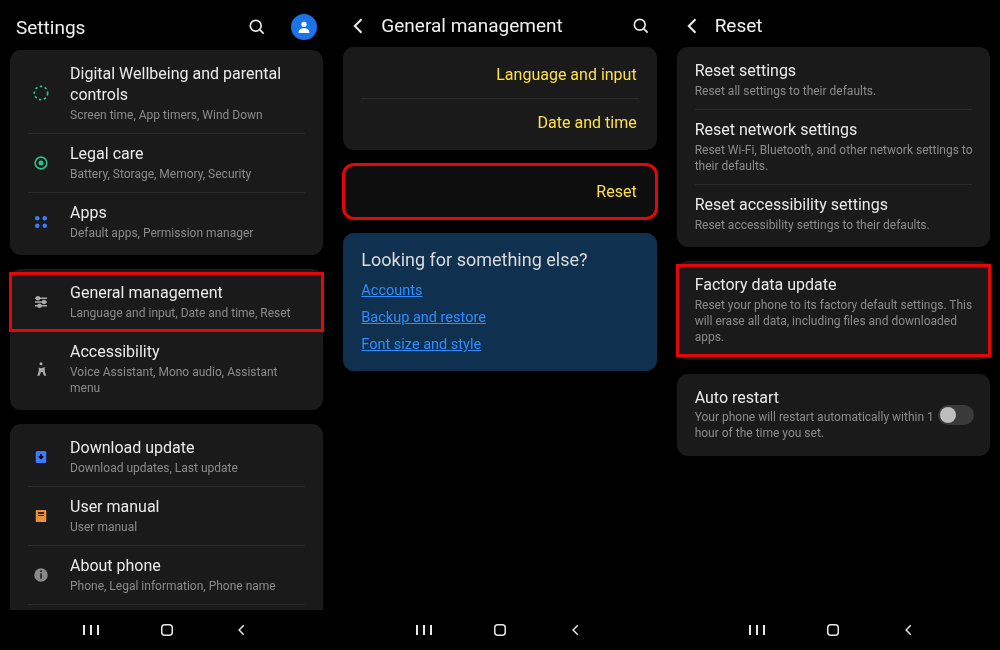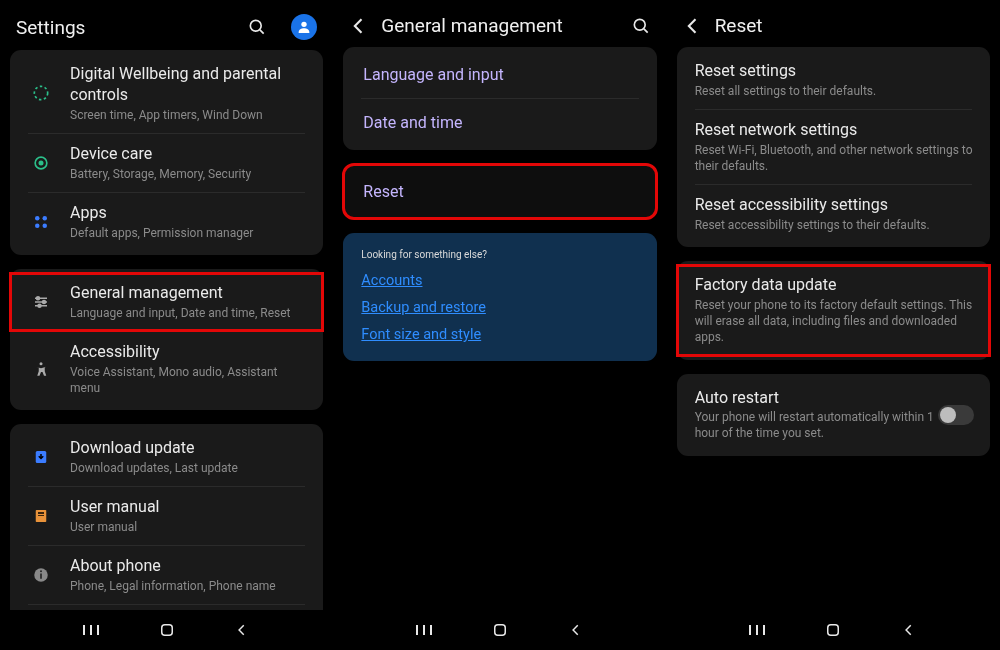--- a/index.html
+++ b/index.html
@@ -71,25 +71,25 @@
   .navbar {
     height: 40px;
     display:flex;
     align-items:center;
     justify-content:space-evenly;
     padding: 0 30px;
   }
   .nav-btn { color:#e8e8e8; display:flex; align-items:center; justify-content:center; width:30px; }
   
   .card.blue { background:#10304f; padding:16px 18px 18px 18px; }
-  .blue-heading { font-size:10px; color:#dadada; margin-bottom:12px; }
+  .blue-heading { font-size:18px; color:#dadada; margin-bottom:12px; }
   .blue-link { font-size:14.5px; color:#2f8dff; margin-top:10px;text-decoration:underline; }
   
   .simple-row { padding:14px 20px; }
-  .simple-title { font-size:16px; color:#c4b5fd; }
+  .simple-title { font-size:16px; color:#fde047;text-align:right; }
   
   .toggle {
     width:36px; height:20px; border-radius:11px; background:#3a3a3a;
     position:relative; flex-shrink:0;
   }
   .toggle::after {
     content:""; position:absolute; left:2px; top:2px; width:16px; height:16px;
     border-radius:50%; background:#bdbdbd;
   }
   .row.with-toggle { align-items:center; }
@@ -131,21 +131,21 @@
       </div>
       <div class="divider"></div>
       <div class="row">
         <div class="row-icon">
           <svg width="20" height="20" viewBox="0 0 24 24" fill="none" stroke="#2bbf8a" stroke-width="2">
               <circle cx="12" cy="12" r="7"></circle>
               <circle cx="12" cy="12" r="2" fill="#2bbf8a"></circle>
             </svg>
         </div>
         <div class="row-text">
-          <div class="row-title">Device care</div>
+          <div class="row-title">Legal care</div>
           <div class="row-sub">Battery, Storage, Memory, Security</div>
         </div>
       </div>
       <div class="divider"></div>
       <div class="row">
         <div class="row-icon">
           <svg width="18" height="18" viewBox="0 0 24 24" fill="#3b7cff">
               <circle cx="7" cy="7" r="3"></circle>
               <circle cx="17" cy="7" r="3"></circle>
               <circle cx="7" cy="17" r="3"></circle>

